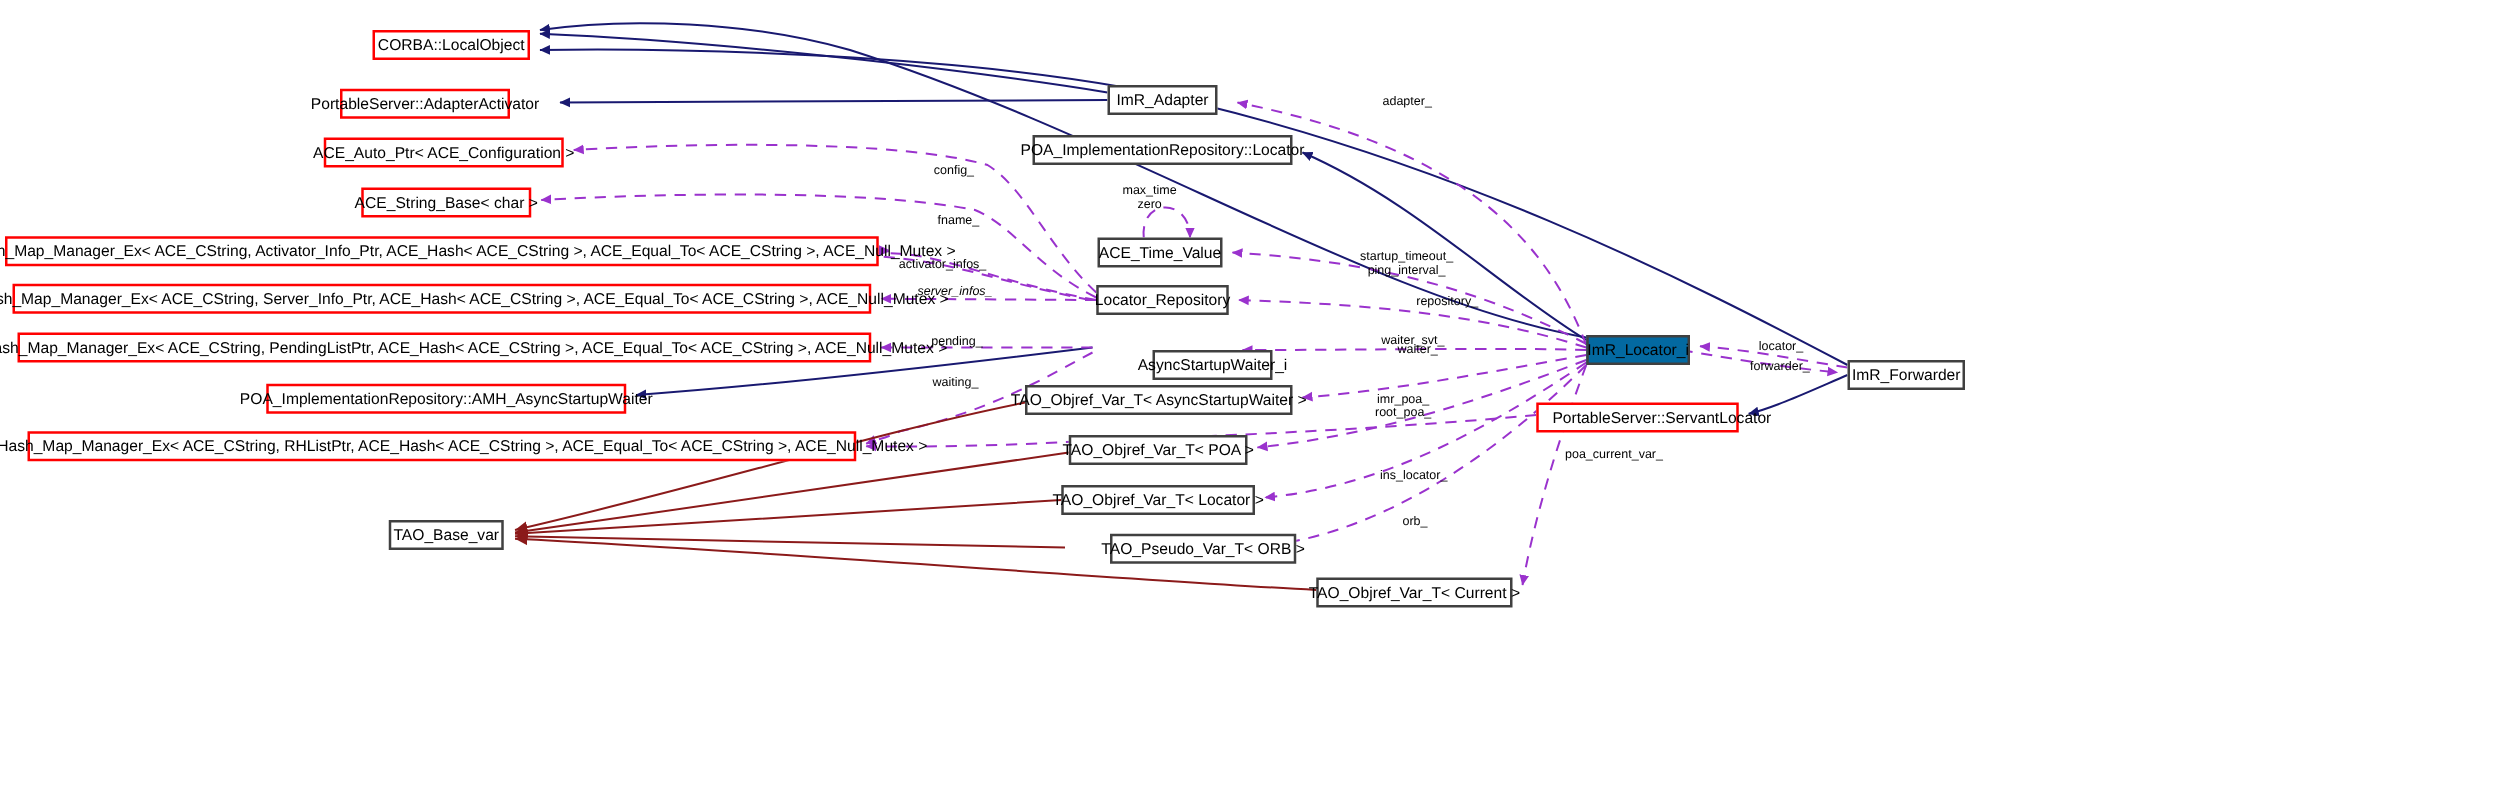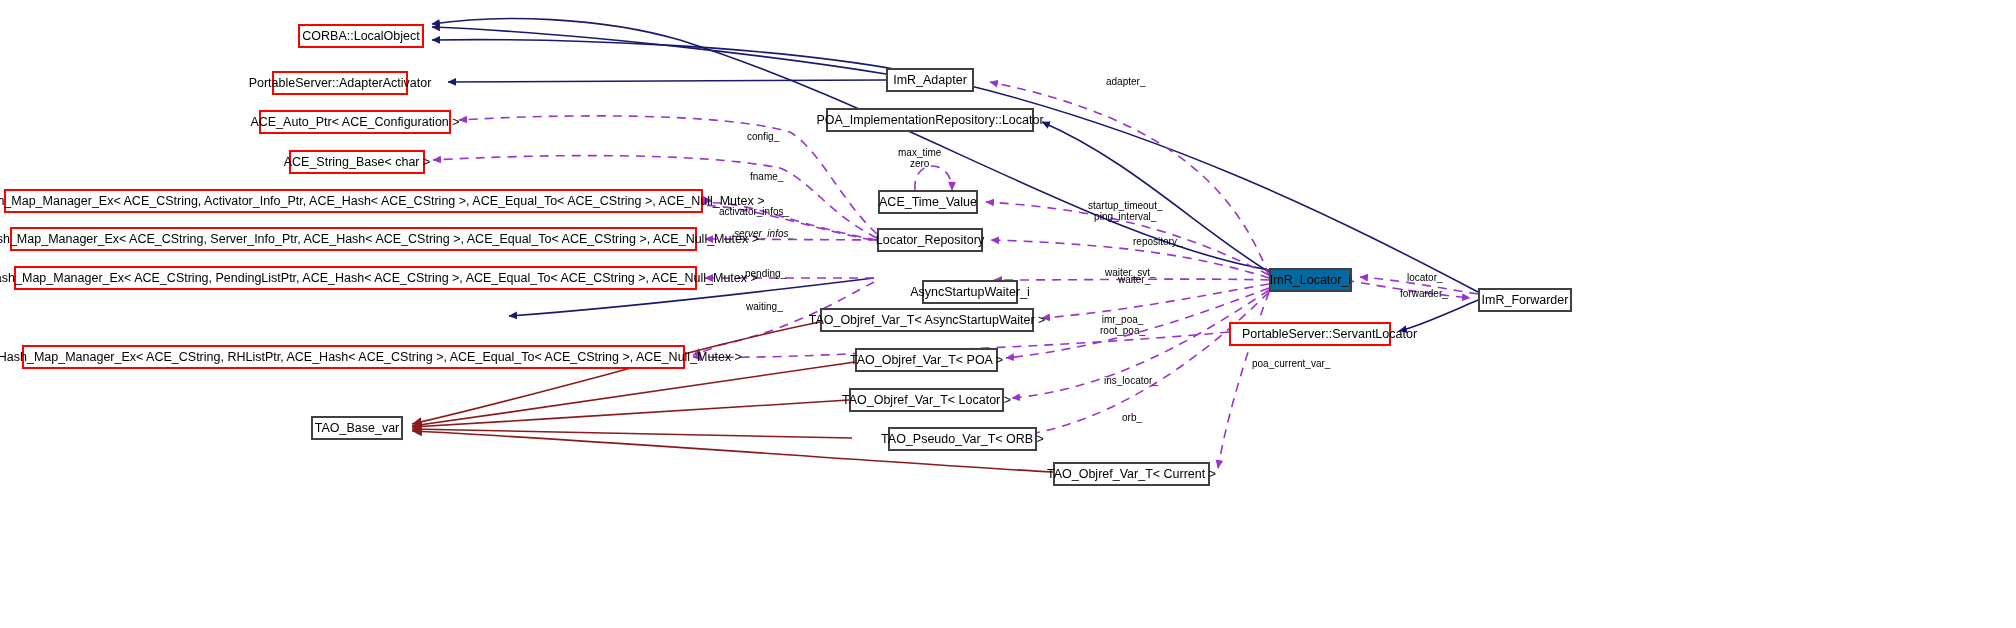--- a/index.html
+++ b/index.html
@@ -116,20 +116,21 @@
     </g>
   </svg>
 
   <div class="node red" style="left:298px; top:24px; width:126px; height:24px;">CORBA::LocalObject</div>
   <div class="node red" style="left:272px; top:71px; width:136px; height:24px;">PortableServer::AdapterActivator</div>
   <div class="node red" style="left:259px; top:110px; width:192px; height:24px;">ACE_Auto_Ptr&lt; ACE_Configuration &gt;</div>
   <div class="node red" style="left:289px; top:150px; width:136px; height:24px;">ACE_String_Base&lt; char &gt;</div>
   <div class="node red" style="left:4px; top:189px; width:699px; height:24px;">ACE_Hash_Map_Manager_Ex&lt; ACE_CString, Activator_Info_Ptr, ACE_Hash&lt; ACE_CString &gt;, ACE_Equal_To&lt; ACE_CString &gt;, ACE_Null_Mutex &gt;</div>
   <div class="node red" style="left:10px; top:227px; width:687px; height:24px;">ACE_Hash_Map_Manager_Ex&lt; ACE_CString, Server_Info_Ptr, ACE_Hash&lt; ACE_CString &gt;, ACE_Equal_To&lt; ACE_CString &gt;, ACE_Null_Mutex &gt;</div>
   <div class="node red" style="left:14px; top:266px; width:683px; height:24px;">ACE_Hash_Map_Manager_Ex&lt; ACE_CString, PendingListPtr, ACE_Hash&lt; ACE_CString &gt;, ACE_Equal_To&lt; ACE_CString &gt;, ACE_Null_Mutex &gt;</div>
+  <div class="node red" style="left:213px; top:307px; width:288px; height:24px;">POA_ImplementationRepository::AMH_AsyncStartupWaiter</div>
   <div class="node red" style="left:22px; top:345px; width:663px; height:24px;">ACE_Hash_Map_Manager_Ex&lt; ACE_CString, RHListPtr, ACE_Hash&lt; ACE_CString &gt;, ACE_Equal_To&lt; ACE_CString &gt;, ACE_Null_Mutex &gt;</div>
   <div class="node dark" style="left:311px; top:416px; width:92px; height:24px;">TAO_Base_var</div>
 
   <div class="node dark" style="left:886px; top:68px; width:88px; height:24px;">ImR_Adapter</div>
   <div class="node dark" style="left:826px; top:108px; width:208px; height:24px;">POA_ImplementationRepository::Locator</div>
   <div class="node dark" style="left:878px; top:190px; width:100px; height:24px;">ACE_Time_Value</div>
   <div class="node dark" style="left:877px; top:228px; width:106px; height:24px;">Locator_Repository</div>
   <div class="node dark" style="left:922px; top:268px; width:96px; height:24px;margin-top:12px;">AsyncStartupWaiter_i</div>
   <div class="node dark" style="left:820px; top:308px; width:214px; height:24px;">TAO_Objref_Var_T&lt; AsyncStartupWaiter &gt;</div>
   <div class="node dark" style="left:855px; top:348px; width:143px; height:24px;">TAO_Objref_Var_T&lt; POA &gt;</div>

